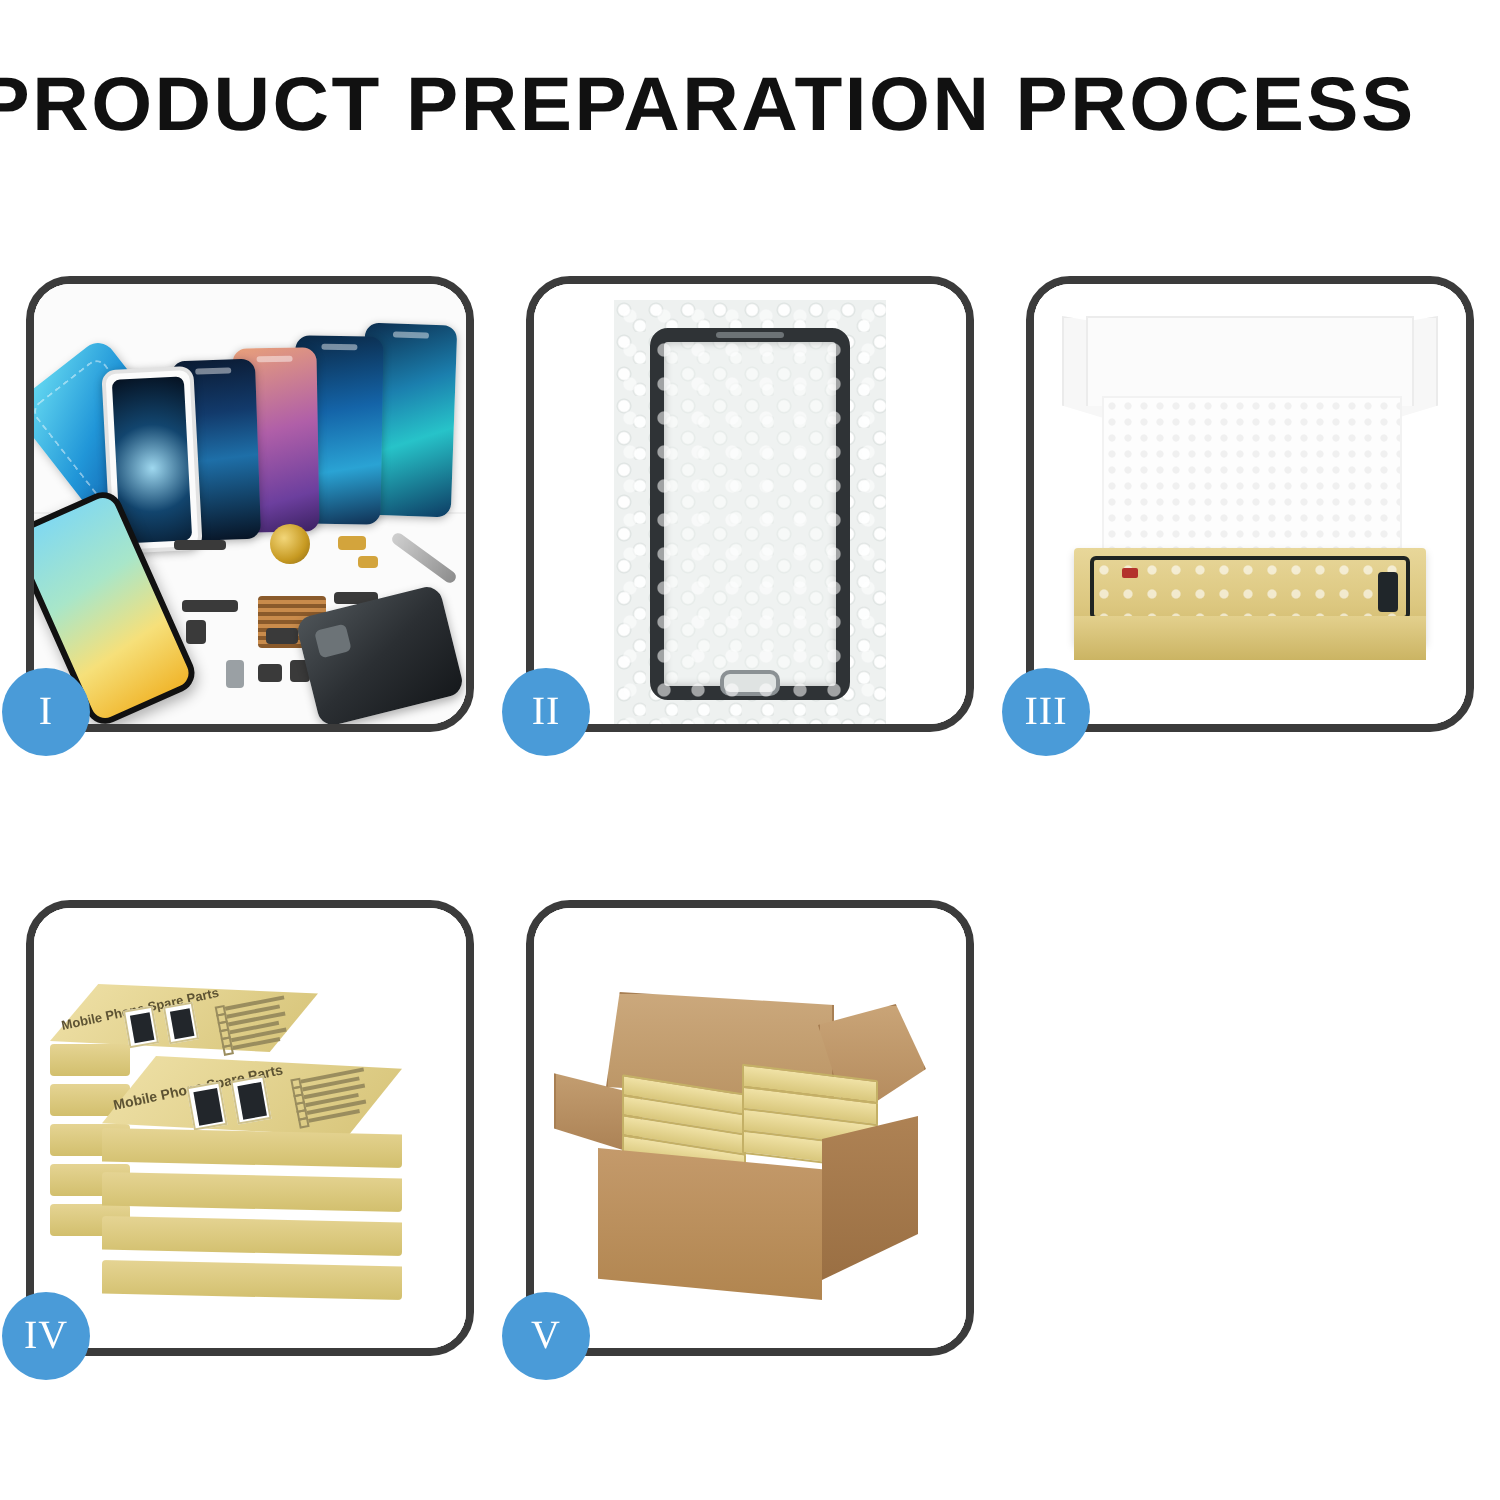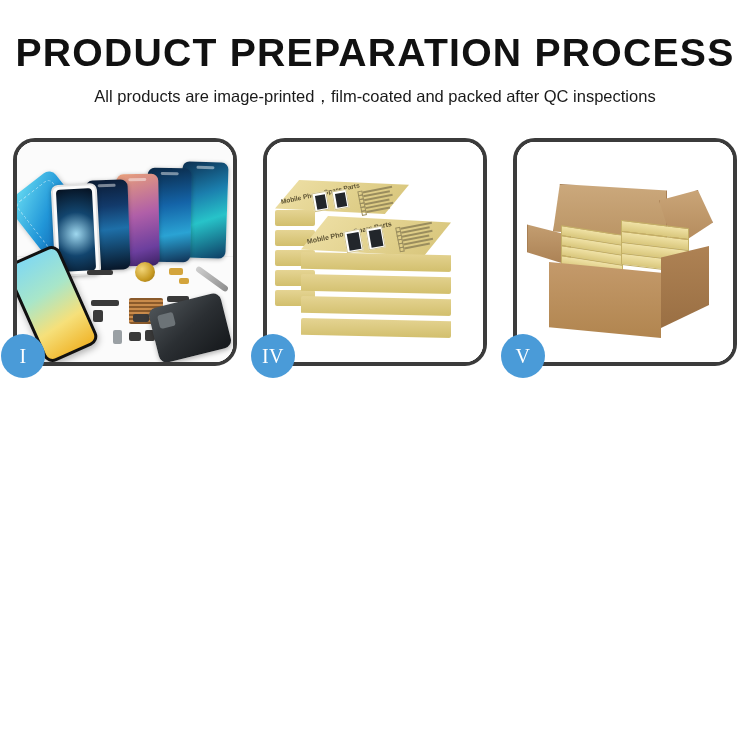--- a/index.html
+++ b/index.html
@@ -10,21 +10,21 @@
     width: 750px;
     height: 750px;
     background: #ffffff;
     font-family: "Liberation Sans", sans-serif;
     overflow: hidden;
     position: relative;
   }
 
   
   #header {
-    text-align: center;
+    text-align: left;
     padding-top: 34px;
   }
   #main-title {
     font-family: "Liberation Sans", sans-serif;
     font-size: 38px;
     font-weight: bold;
     letter-spacing: 1.2px;
     color: #111111;
     transform: scaleX(1.03);
     line-height: 1.05;
@@ -208,21 +208,20 @@
     clip-path:polygon(0 36%,100% 0,100% 62%,0 100%); }
   .v6-tape { position:absolute; left:36px; top:54px; width:150px; height:16px;
     background:rgba(214,190,152,.85); transform:rotate(18deg); }
   .v6-tab { position:absolute; background:#a2764a; }
 </style>
 </head>
 <body>
 
 <div id="header">
   <div id="main-title">PRODUCT PREPARATION PROCESS</div>
-  <div id="subtitle">All products are image-printed，film-coated and packed after QC inspections</div>
 </div>
 
 <div id="panel-grid">
 
   <div class="panel">
     <div class="panel-clip">
       <div class="p1-bg"></div>
       <div class="p1-split"></div>
       <div class="adh"></div>
       <div class="fan s5">
@@ -258,21 +257,48 @@
         <div class="pt" style="left:62px; top:74px; width:10px; height:11px;"></div>
         <div class="pt" style="left:78px; top:72px; width:11px; height:13px; background:#7c8387;"></div>
         <div class="pt" style="left:50px; top:58px; width:16px; height:8px;"></div>
         <div class="housing"></div>
         <div class="tweez"></div>
       </div>
     </div>
     <div class="badge">I</div>
   </div>
 
-
+  <div class="panel">
+    <div class="panel-clip">
+      <div class="p2-bg"></div>
+      <div class="wrap-sheet"></div>
+      <div class="glass">
+        <span class="earp"></span>
+        <span class="home"></span>
+      </div>
+      <div class="bubble-overlay"></div>
+    </div>
+    <div class="badge">II</div>
+  </div>
+
+  <div class="panel">
+    <div class="panel-clip">
+      <div class="p3-bg"></div>
+      <div class="lid-flapL"></div>
+      <div class="lid-flapR"></div>
+      <div class="lid-back"></div>
+      <div class="foam"></div>
+      <div class="box-base"></div>
+      <div class="screen-in-box">
+        <span class="red-mark"></span>
+      </div>
+      <div class="box-base-front"></div>
+    </div>
+    <div class="badge">III</div>
+  </div>
 
   <div class="panel">
     <div class="panel-clip">
       <div class="p4-bg"></div>
 
       <div class="stackbox sb-top" style="left:8px; top:38px; width:134px; height:34px;
                   clip-path:polygon(18% 0,100% 14%,82% 100%,0 84%);"></div>
       <div class="lbl-title" style="left:14px; top:56px; font-size:6.5px; transform:rotate(-12deg); transform-origin:left center;">Mobile Phone Spare Parts</div>
       <div class="ph-thumb" style="left:46px; top:50px; width:13px; height:17px; transform:rotate(-10deg);">
           <i></i>

